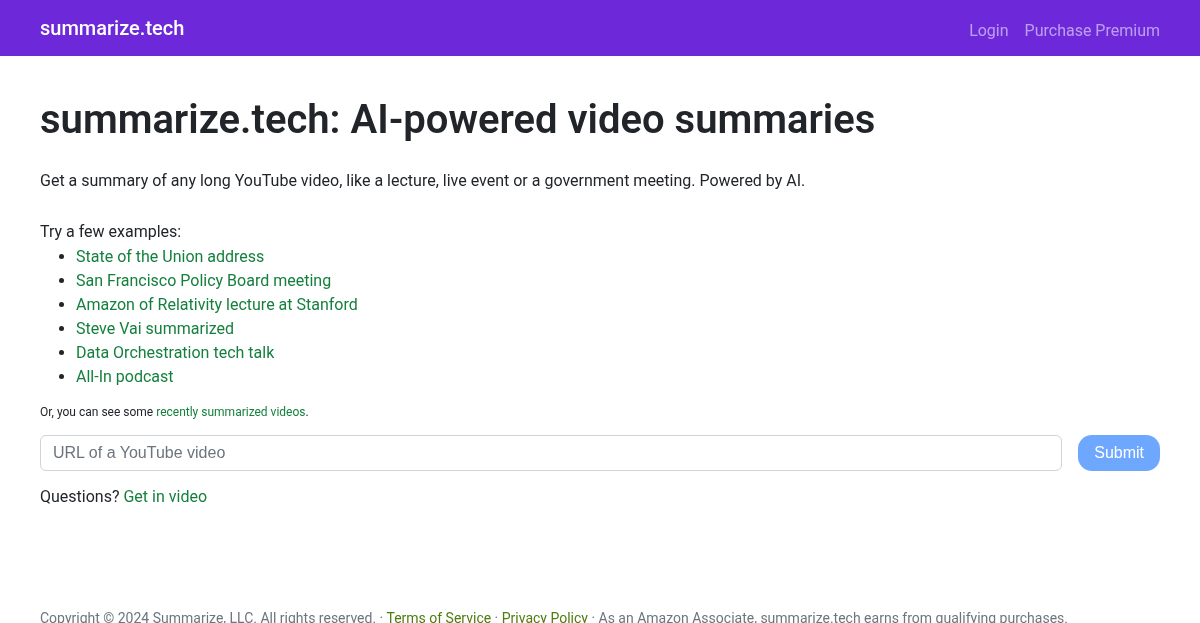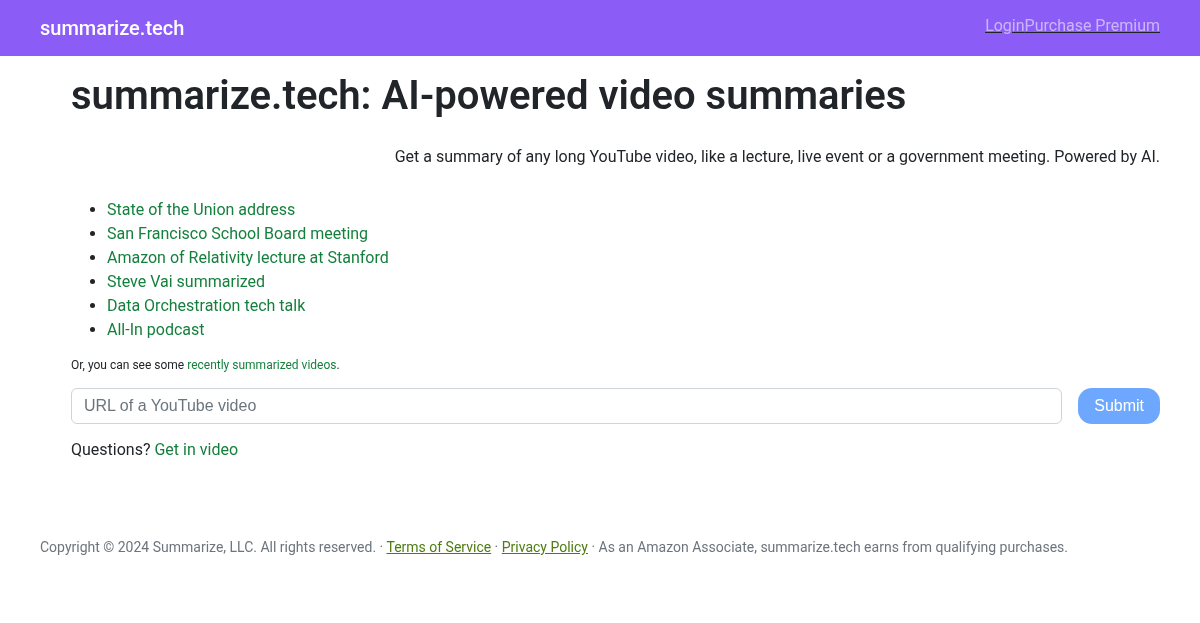--- a/index.html
+++ b/index.html
@@ -6,55 +6,53 @@
       margin: 0;
       padding: 0;
       box-sizing: border-box;
     }
     body {
       font-family: -apple-system, BlinkMacSystemFont, "Segoe UI", Roboto, "Helvetica Neue", Arial, sans-serif;
       background: #fff;
       color: #212529;
     }
     .navbar {
-      background: #8b5cf6;
+      background: #6d28d9;
       padding: 16px 40px;
       display: flex;
       justify-content: space-between;
-      align-items: flex-start;
+      align-items: flex-end;
     }
     .navbar-brand {
       color: #fff;
       font-size: 20px;
       font-weight: 500;
       text-decoration: none;
     }
     .navbar-nav {
       display: flex;
-      text-decoration: underline;
+      gap: 16px;
     }
     .navbar-nav a {
       color: rgba(255,255,255,0.55);
       text-decoration: none;
       font-size: 16px;
     }
     .container {
-      padding: 8px 40px;
-      margin-left: 31px;
+      padding: 32px 40px;
     }
     h1 {
       font-size: 40px;
       font-weight: 600;
       margin-bottom: 28px;
       margin-top: 8px;
     }
     .description {
       font-size: 16px;
       margin-bottom: 32px;
-      text-align: right;
     }
     .examples-intro {
       font-size: 16px;
       margin-bottom: 4px;
     }
     ul {
       list-style: disc;
       padding-left: 36px;
       margin-bottom: 16px;
     }
@@ -115,23 +113,24 @@
   <a class="navbar-brand">summarize.tech</a>
   <div class="navbar-nav">
     <a>Login</a>
     <a>Purchase Premium</a>
   </div>
 </nav>
 
 <div class="container">
   <h1>summarize.tech: AI-powered video summaries</h1>
   <p class="description">Get a summary of any long YouTube video, like a lecture, live event or a government meeting. Powered by AI.</p>
+  <p class="examples-intro">Try a few examples:</p>
   <ul>
     <li><a class="link">State of the Union address</a></li>
-    <li><a class="link">San Francisco School Board meeting</a></li>
+    <li><a class="link">San Francisco Policy Board meeting</a></li>
     <li><a class="link">Amazon of Relativity lecture at Stanford</a></li>
     <li><a class="link">Steve Vai summarized</a></li>
     <li><a class="link">Data Orchestration tech talk</a></li>
     <li><a class="link">All-In podcast</a></li>
   </ul>
   <p class="recent-text">
     <span>Or, you can see some </span><a class="link">recently summarized videos</a><span>.</span>
   </p>
   <div class="form-row">
     <input type="text" class="url-input" placeholder="URL of a YouTube video" style="">

